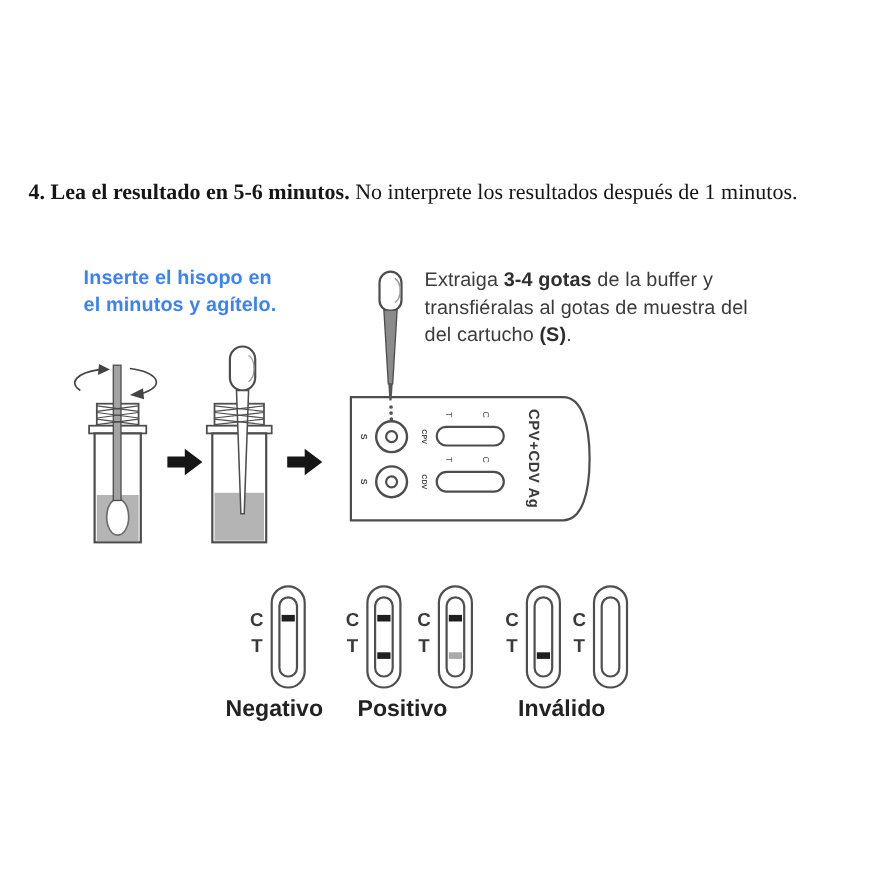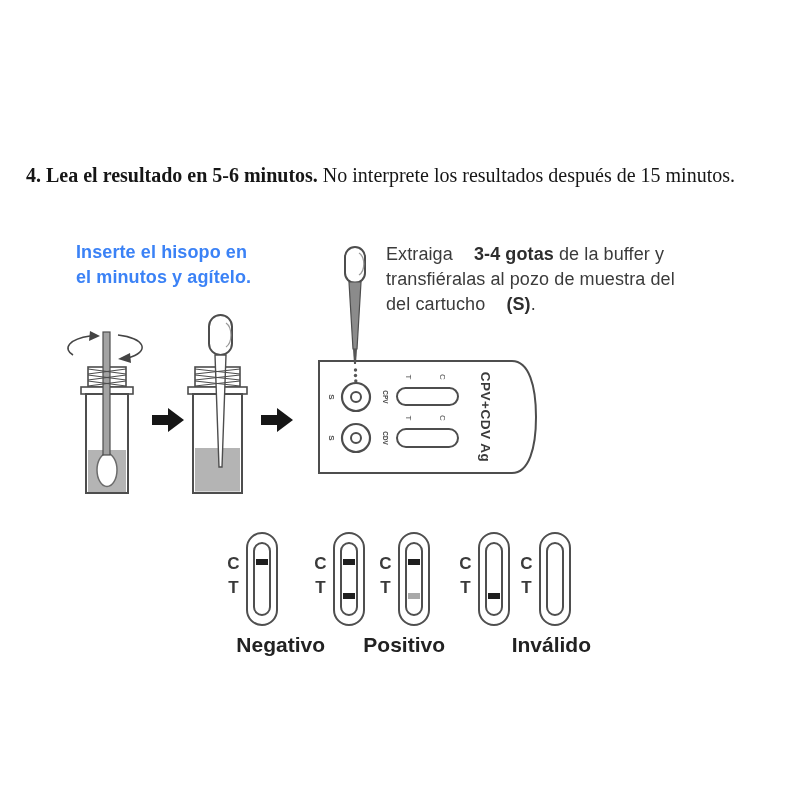--- a/index.html
+++ b/index.html
@@ -6,21 +6,21 @@
   #page{position:relative;width:800px;height:800px;background:#ffffff;overflow:hidden;
         font-family:"Liberation Sans",sans-serif;}
   
   .title{position:absolute;left:26px;top:161px;width:755px;
          font-family:"Liberation Serif",serif;font-size:20px;line-height:28px;color:#161616;}
   .title .b{font-weight:700;}
   
   .instr{position:absolute;color:#3b3b3b;font-size:18px;line-height:25px;letter-spacing:.1px;}
   .instr-left{left:76px;top:240px;font-weight:700;color:#3b82f6;}
   .instr-right{left:386px;top:242px;font-weight:400;width:390px;z-index:5;}
-  .instr-right b{font-weight:700;color:#2e2e2e;margin-left:16px;}
+  .instr-right b{font-weight:700;color:#2e2e2e;}
   
   .figsvg{position:absolute;}
   #tube1{left:63px;top:325px;width:90px;height:175px;}
   #tube2{left:180px;top:285px;width:85px;height:215px;}
   #cassette{left:300px;top:240px;width:260px;height:250px;}
   #arrow1{left:152px;top:408px;width:32px;height:24px;}
   #arrow2{left:261px;top:408px;width:32px;height:24px;}
   
   .pillwrap{position:absolute;top:532px;width:56px;height:96px;}
   .p1{left:224px;} .p2{left:311px;} .p3{left:376px;} .p4{left:456px;} .p5{left:517px;}
@@ -28,39 +28,39 @@
       font-weight:700;font-size:17px;color:#3a3a3a;line-height:24px;}
   .pill{position:absolute;left:22px;top:0;width:32px;height:94px;background:#fff;
         border:2px solid #4f4f4f;border-radius:17px;box-sizing:border-box;}
   .pill-inner{position:absolute;left:5px;top:8px;width:18px;height:74px;
         border:2px solid #4f4f4f;border-radius:10px;box-sizing:border-box;}
   .band{position:absolute;left:1px;right:1px;height:6px;}
   .band-c{top:15px;} .band-t{top:49px;}
   .band.dark{background:#1f1f1f;}
   .band.faint{background:#a9a9a9;}
   
-  .glabel{position:absolute;top:633px;width:120px;text-align:right;
+  .glabel{position:absolute;top:633px;width:120px;text-align:left;
           font-weight:700;font-size:21px;color:#222;}
   .g1{left:205px;} .g2{left:325px;} .g3{left:471px;}
 </style>
 </head>
 <body>
 
 <div id="page">
 
-  <div class="title"><span class="b">4. Lea el resultado en 5-6 minutos.</span><span> No interprete los resultados después de 15 minutos.</span></div>
+  <div class="title"><span class="b">4. Lea el resultado en 5-6 minutos.</span><span> No interprete los resultados después de 1 minutos.</span></div>
 
   <div class="instr instr-left">
     <div>Inserte el hisopo en</div>
     <div>el minutos y agítelo.</div>
   </div>
 
   <div class="instr instr-right">
     <div><span>Extraiga </span><b>3-4 gotas</b><span> de la buffer y</span></div>
-    <div>transfiéralas al pozo de muestra del</div>
+    <div>transfiéralas al gotas de muestra del</div>
     <div><span>del cartucho </span><b>(S)</b><span>.</span></div>
   </div>
 
   <svg id="tube1" class="figsvg" viewBox="0 0 90 175">
     <g>
       <rect x="25" y="42" width="38" height="20" fill="#fff" stroke="#4d4d4d" stroke-width="1.6"></rect>
       <rect x="18" y="62" width="52" height="7" fill="#fff" stroke="#4d4d4d" stroke-width="1.6"></rect>
       <rect x="23" y="69" width="42" height="99" fill="#fff" stroke="#4d4d4d" stroke-width="2"></rect>
       <rect x="25" y="125" width="38" height="42" fill="#b4b4b4"></rect>
     </g>

